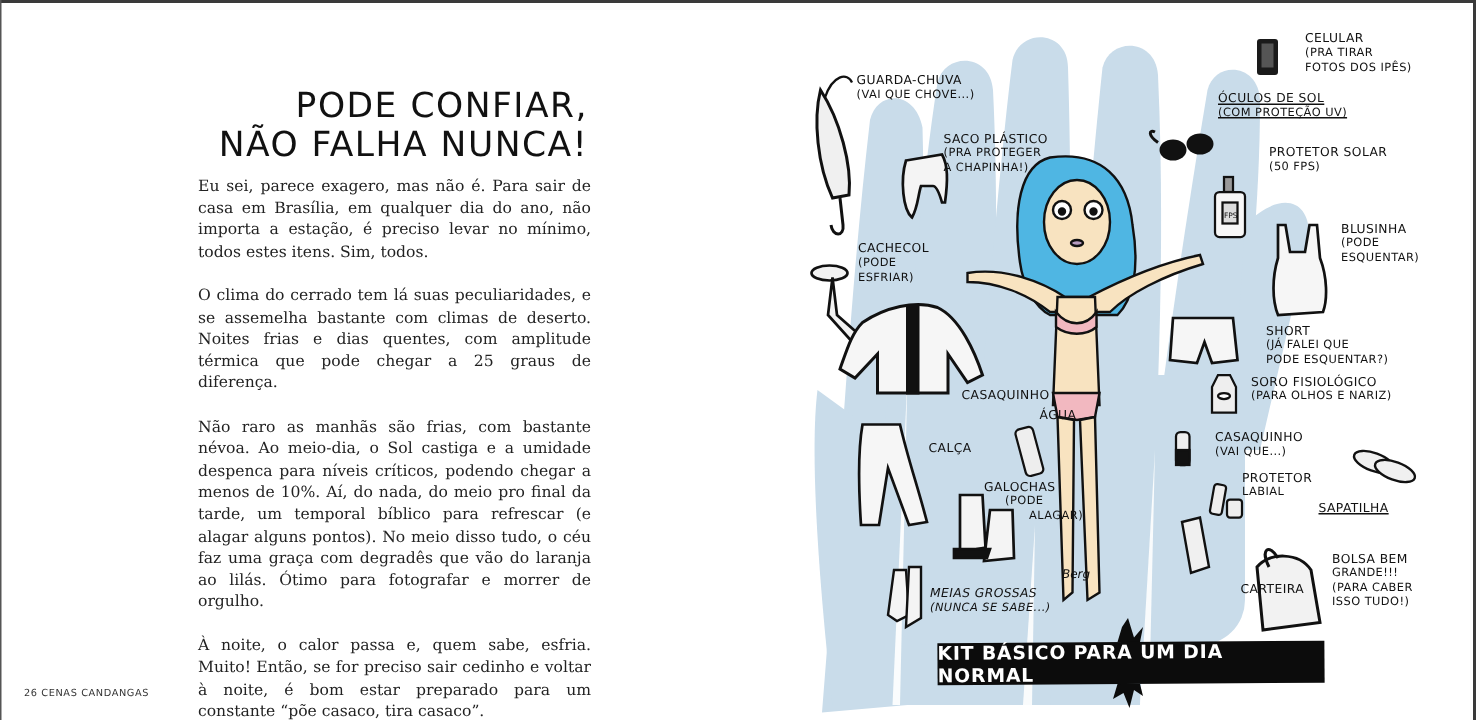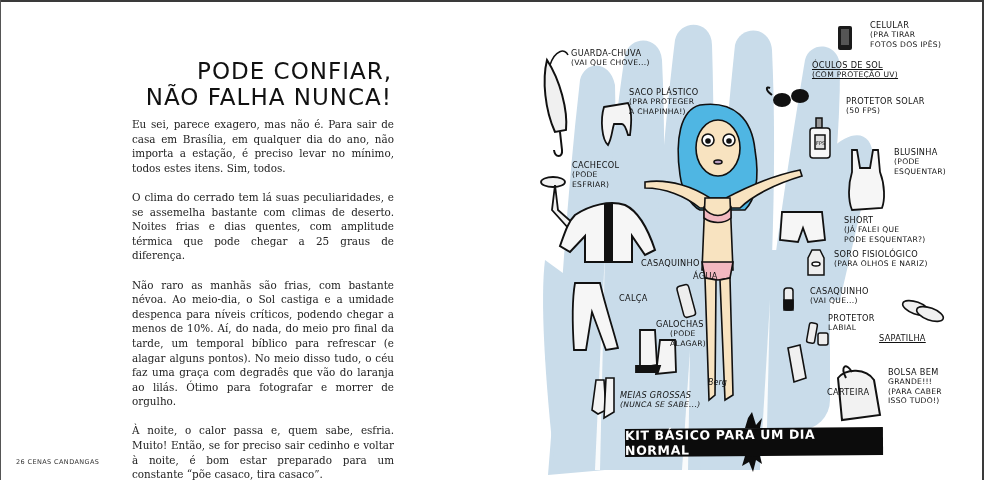--- a/index.html
+++ b/index.html
@@ -253,21 +253,21 @@
   <div class="lbl" style="left:127px;top:294px;">
     <span>CALÇA</span>
   </div>
   <div class="lbl" style="left:318px;top:287px;">
     <span>CASAQUINHO</span>
     <span class="sub">(VAI QUE...)</span>
   </div>
   <div class="lbl" style="left:164px;top:320px;">
     <span>GALOCHAS</span>
     <span class="sub" style="padding-left:14px">(PODE</span>
-    <span class="sub" style="padding-left:14px">ALAGAR)</span>
+    <span class="sub" style="padding-left:30px">ALAGAR)</span>
   </div>
   <div class="lbl" style="left:336px;top:314px;">
     <span>PROTETOR</span>
     <span class="sub">LABIAL</span>
   </div>
   <div class="lbl" style="left:387px;top:334px;text-decoration:underline;">
     <span>SAPATILHA</span>
   </div>
   <div class="lbl" style="left:335px;top:360px;margin-top:28px;">
     <span>CARTEIRA</span>

